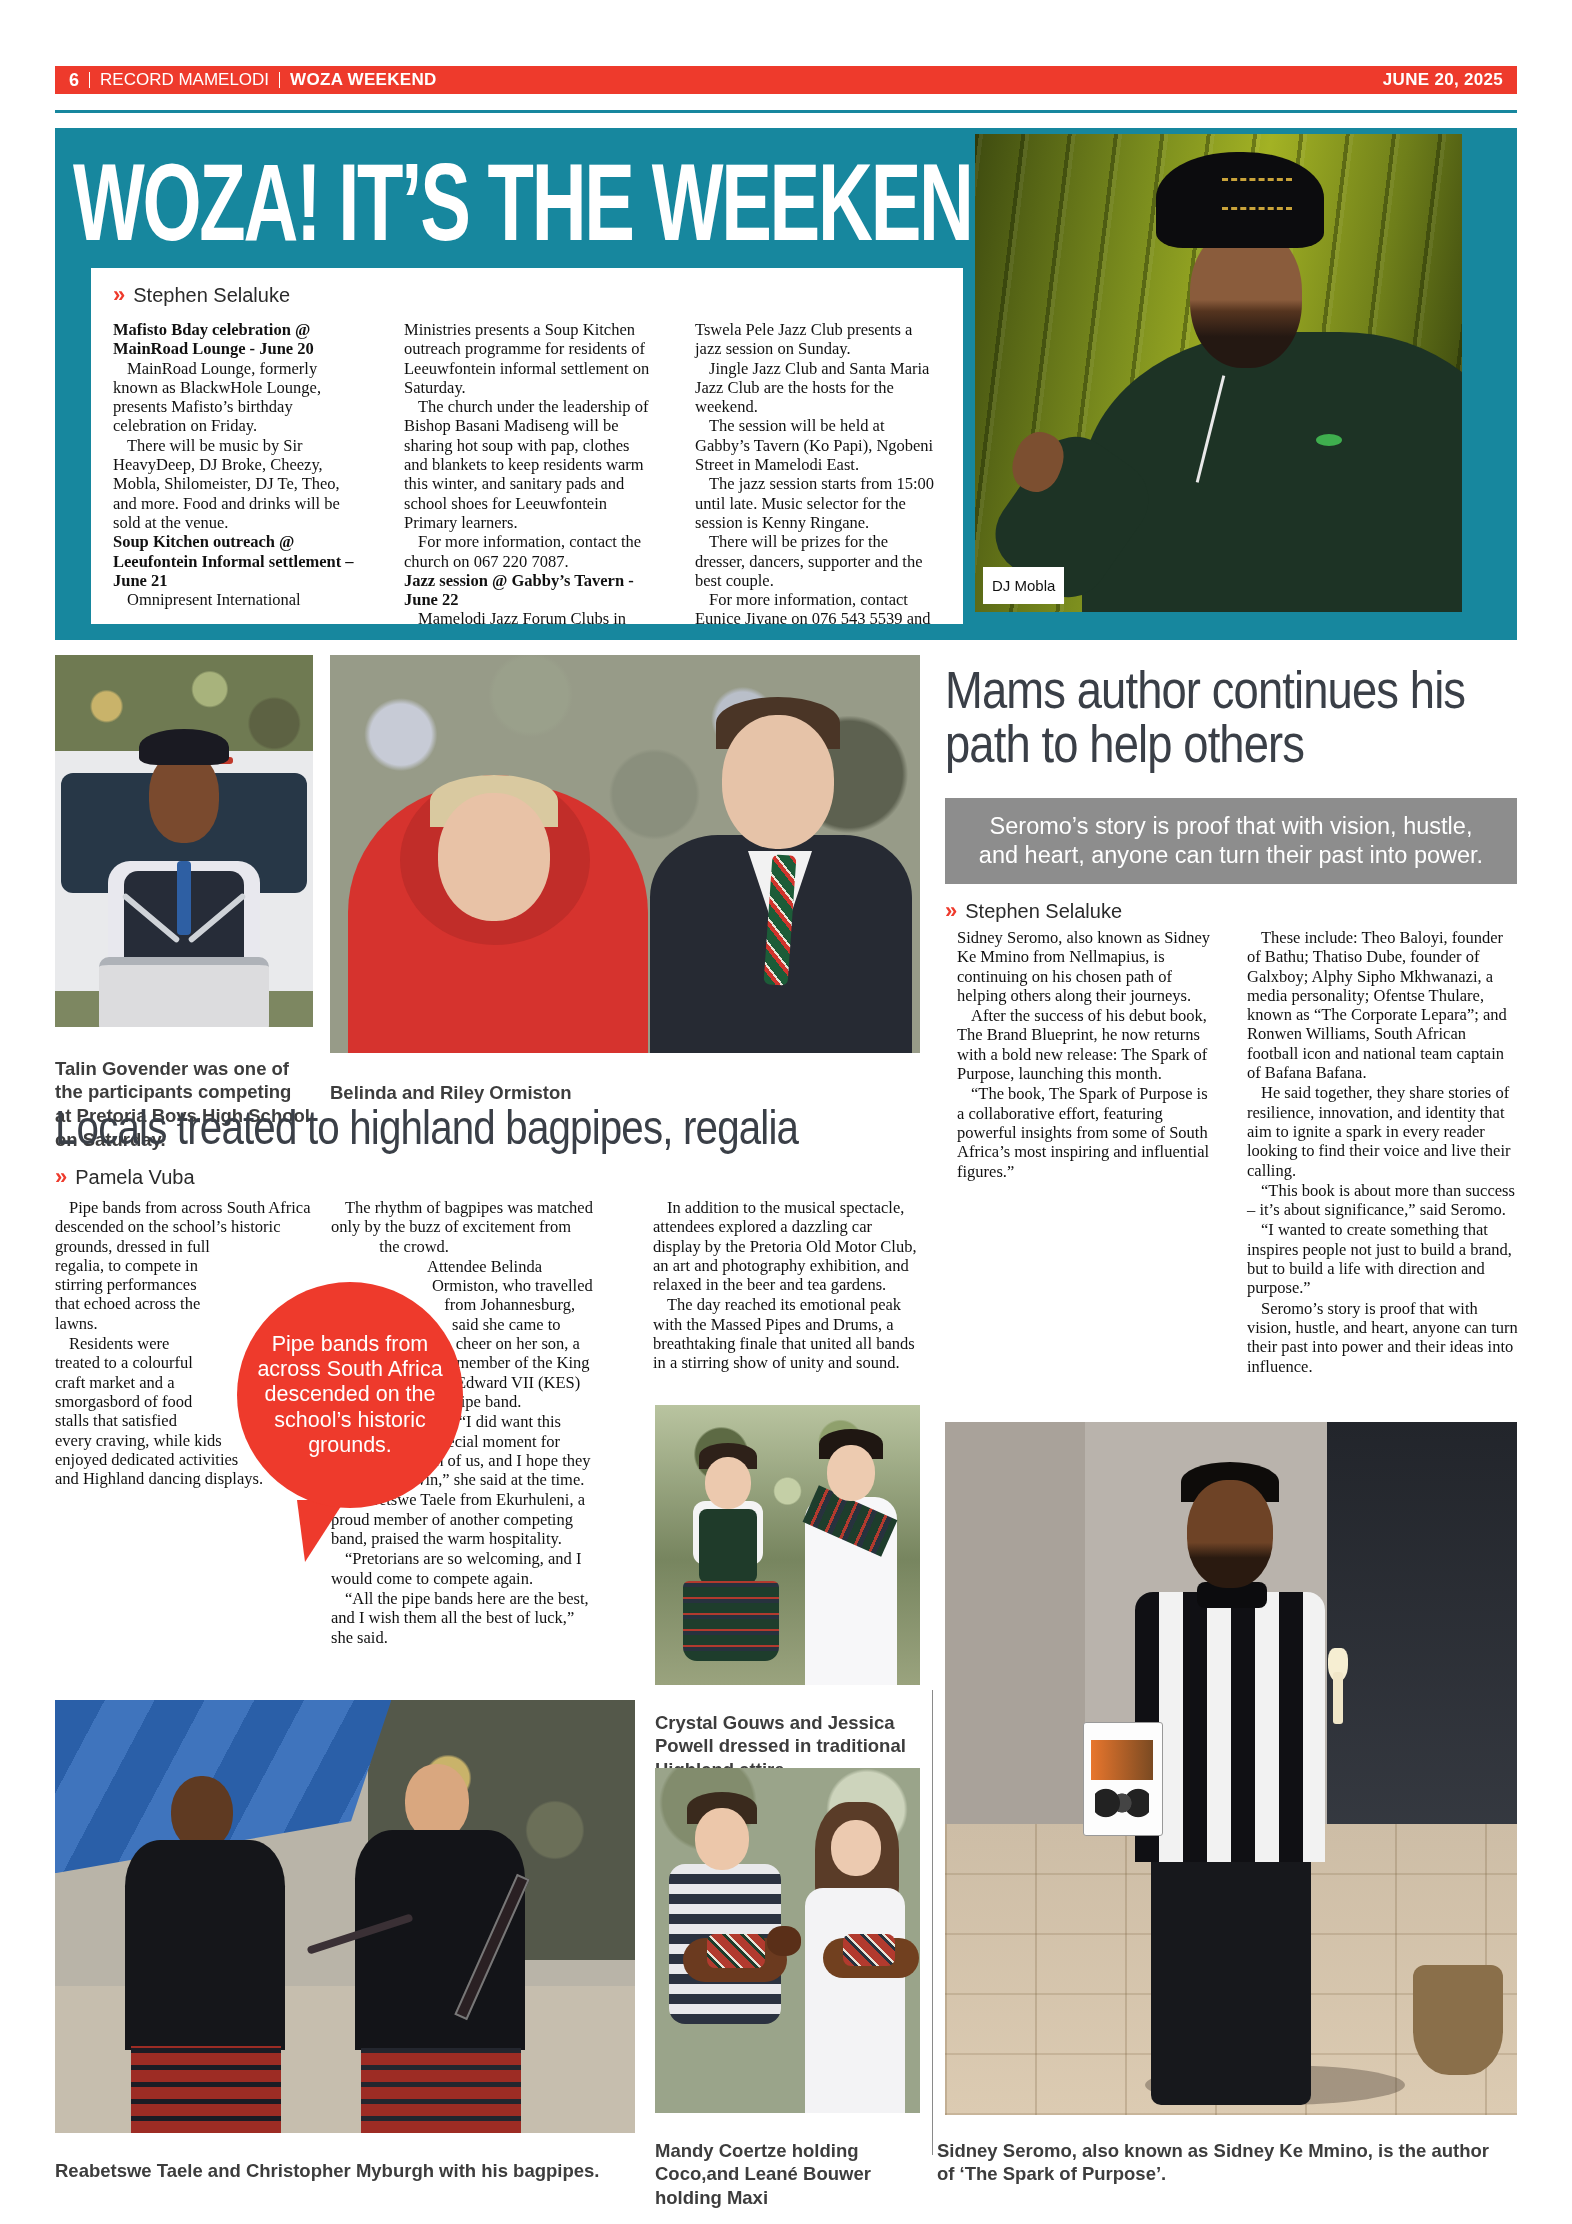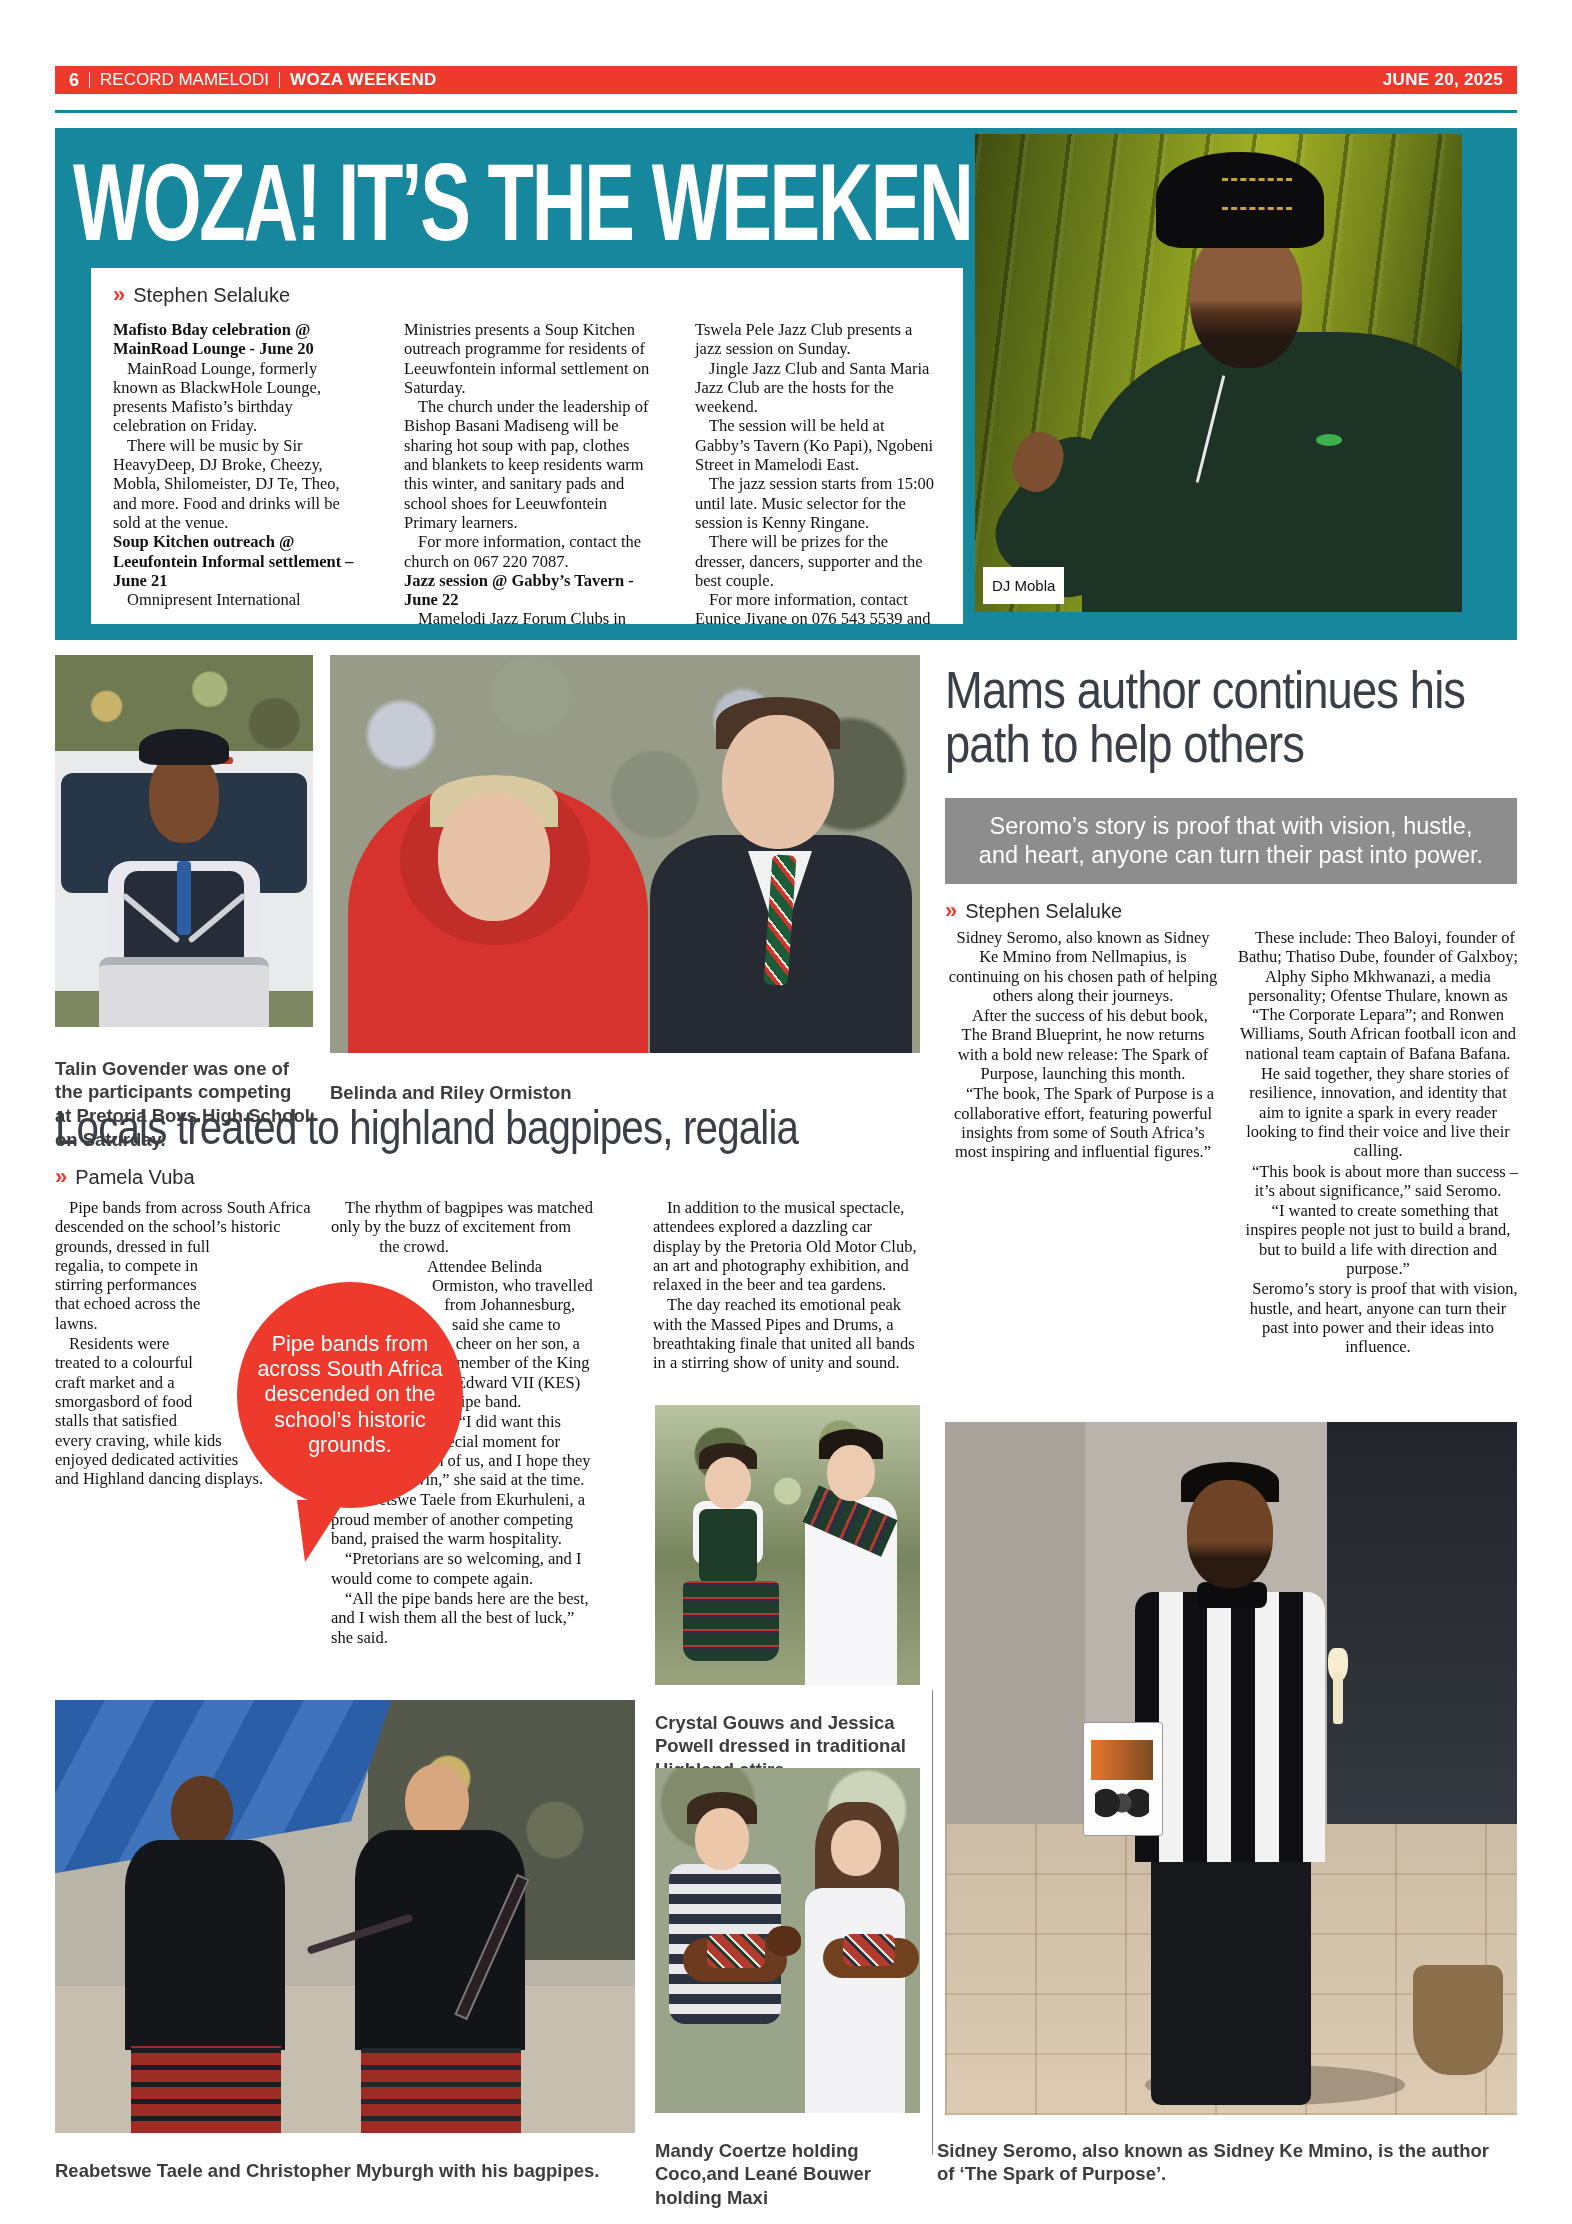--- a/index.html
+++ b/index.html
@@ -188,21 +188,21 @@
           border-top:62px solid #ee3a2c;border-left:8px solid transparent;border-right:40px solid transparent;}
   
   .vdivider{position:absolute;left:932px;top:1690px;width:1px;height:465px;background:#8a8a8a;}
   .mams-headline{left:945px;top:664px;width:648px;font-size:51px;line-height:1.05;letter-spacing:-1px;
                  transform:scale(.89,1);transform-origin:top left;}
   .standfirst{position:absolute;left:945px;top:798px;width:572px;height:86px;background:#8d8d8d;
               display:flex;align-items:center;justify-content:center;text-align:center;box-sizing:border-box;padding:0 26px;}
   .standfirst p{margin:0;color:#fff;font-size:23.5px;line-height:1.22;}
   .mams-byline{position:absolute;left:945px;top:898px;}
   .mams-cols{position:absolute;left:945px;top:928px;width:575px;display:flex;}
-  .mams-cols .col p{margin:0 0 1px 2px;text-align:center;}
+  .mams-cols .col p{margin:0 0 1px 12px;}
   .mc1{width:274px;}
   .mc2{width:284px;margin-left:16px;}
   
   .cap-talin{left:55px;top:1038px;width:255px;}
   .cap-belinda{left:330px;top:1062px;width:560px;}
   .cap-crystal{left:655px;top:1692px;width:255px;}
   .cap-mandy{left:655px;top:2120px;width:265px;}
   .cap-reabetswe{left:55px;top:2140px;width:580px;}
   .cap-seromo{left:903px;top:2120px;width:560px;margin-left:34px;}
 </style>

